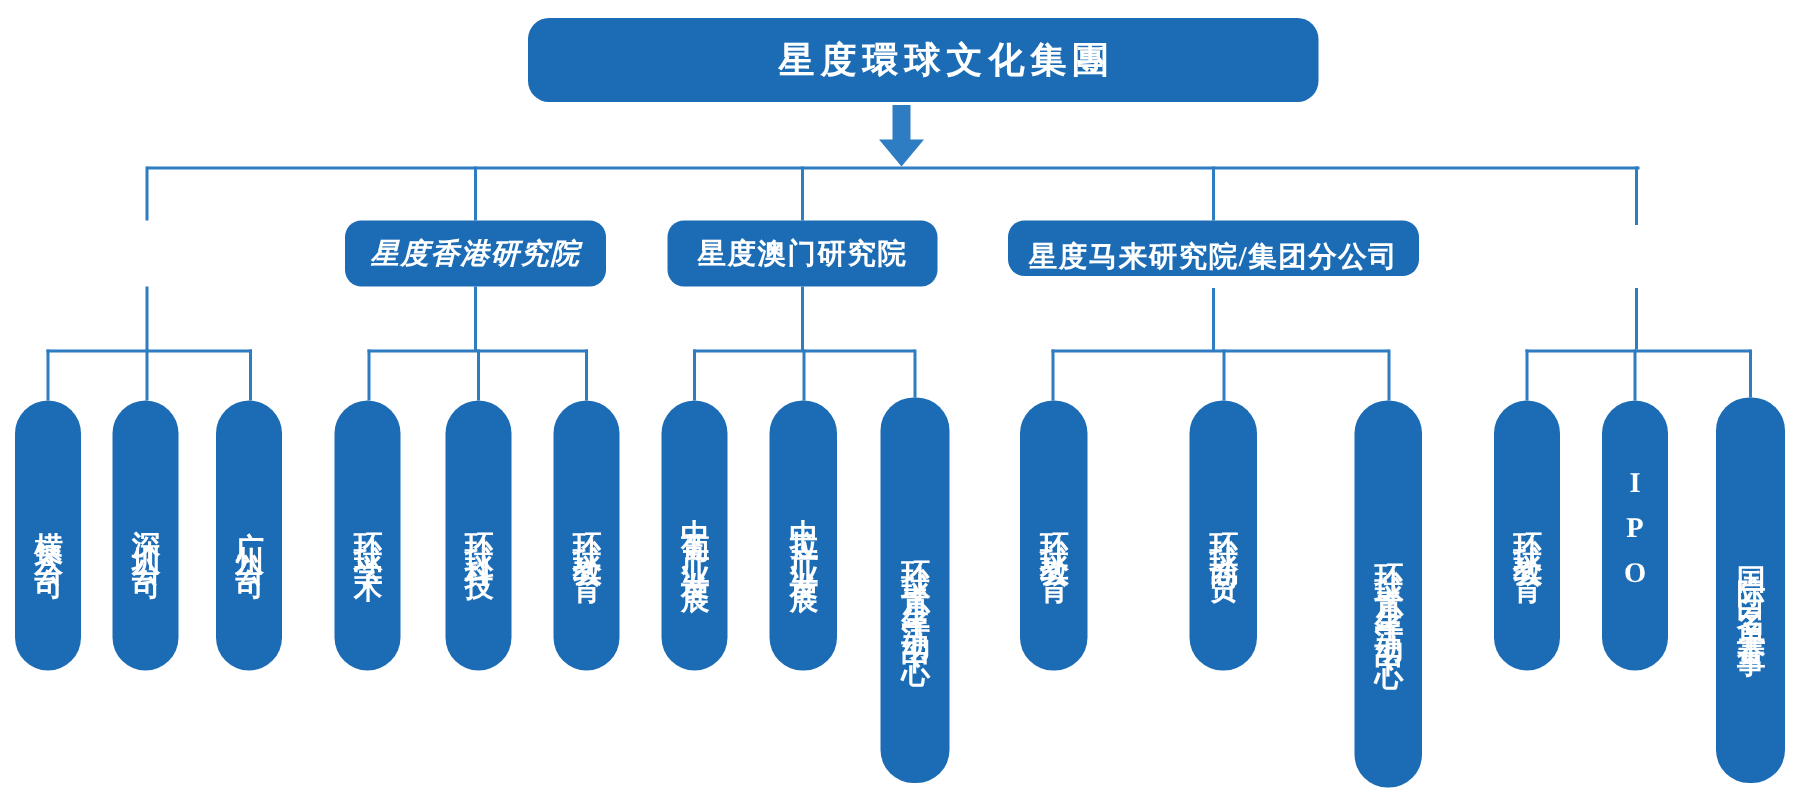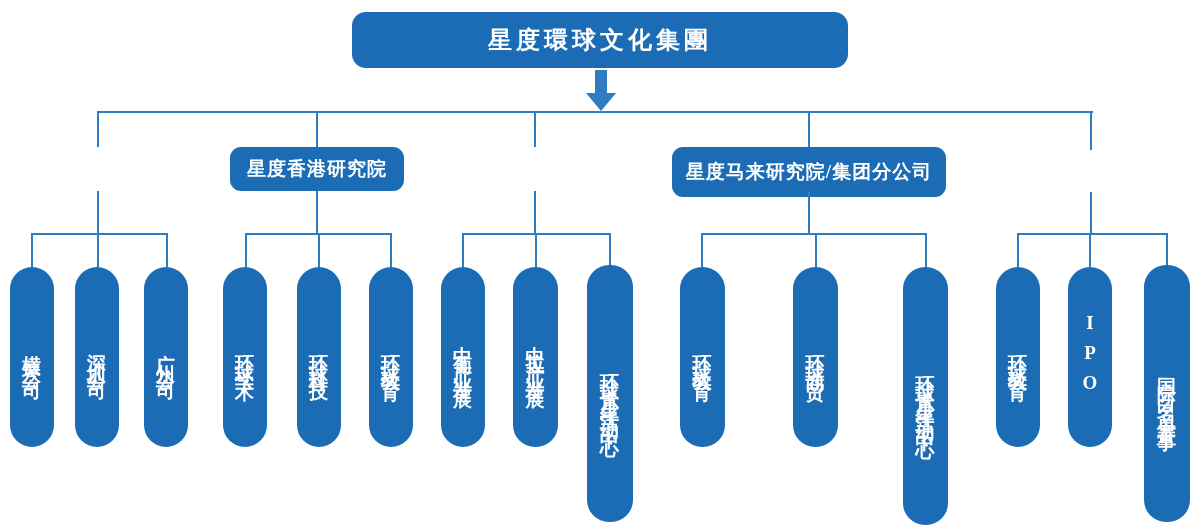--- a/index.html
+++ b/index.html
@@ -13,21 +13,21 @@
     position:relative;
     width:1200px;height:532px;
     background:var(--background);
     font-family:"Liberation Serif","DejaVu Serif",serif;
     overflow:hidden;
   }
   
   .root-box{
     position:absolute;left:352px;top:12px;width:496px;height:56px;
     background:var(--node-fill);border-radius:14px;
-    display:flex;align-items:center;justify-content:center;
+    display:flex;align-items:center;justify-content:center;padding-left:31px;
   }
   .root-box span{
     color:var(--text);font-size:24px;font-weight:bold;letter-spacing:4px;white-space:nowrap;
   }
   
   .arrow-shaft{position:absolute;left:595px;top:70px;width:12px;height:24px;background:var(--connector);}
   .arrow-head{position:absolute;left:586px;top:93px;width:0;height:0;
     border-left:15px solid transparent;border-right:15px solid transparent;
     border-top:18px solid var(--connector);}
   
@@ -65,24 +65,27 @@
   <div class="arrow-head"></div>
 
   <div class="hline" style="left:98px;top:111px;width:995px;"></div>
 
   <div class="vline" style="left:97px;top:111px;height:36px;"></div>
   <div class="vline" style="left:316px;top:111px;height:36px;"></div>
   <div class="vline" style="left:534px;top:111px;height:36px;"></div>
   <div class="vline" style="left:808px;top:111px;height:36px;"></div>
   <div class="vline" style="left:1090px;top:111px;height:39px;"></div>
 
-  <div class="box" style="left:230px;top:147px;width:174px;">
+  <div class="box" style="left:230px;top:147px;width:174px;font-style:italic;">
     <span>星度香港研究院</span>
   </div>
-  <div class="box" style="left:672px;top:147px;width:274px;height:50px;">
+  <div class="box" style="left:445px;top:147px;width:180px;">
+    <span>星度澳门研究院</span>
+  </div>
+  <div class="box" style="left:672px;top:147px;width:274px;height:37px;align-items:flex-end;">
     <span>星度马来研究院/集团分公司</span>
   </div>
 
   <div class="vline" style="left:97px;top:191px;height:43px;"></div>
   <div class="hline" style="left:31px;top:233px;width:137px;"></div>
   <div class="vline" style="left:31px;top:233px;height:34px;"></div>
   <div class="vline" style="left:97px;top:233px;height:34px;"></div>
   <div class="vline" style="left:166px;top:233px;height:34px;"></div>
 
   <div class="vline" style="left:316px;top:191px;height:43px;"></div>

